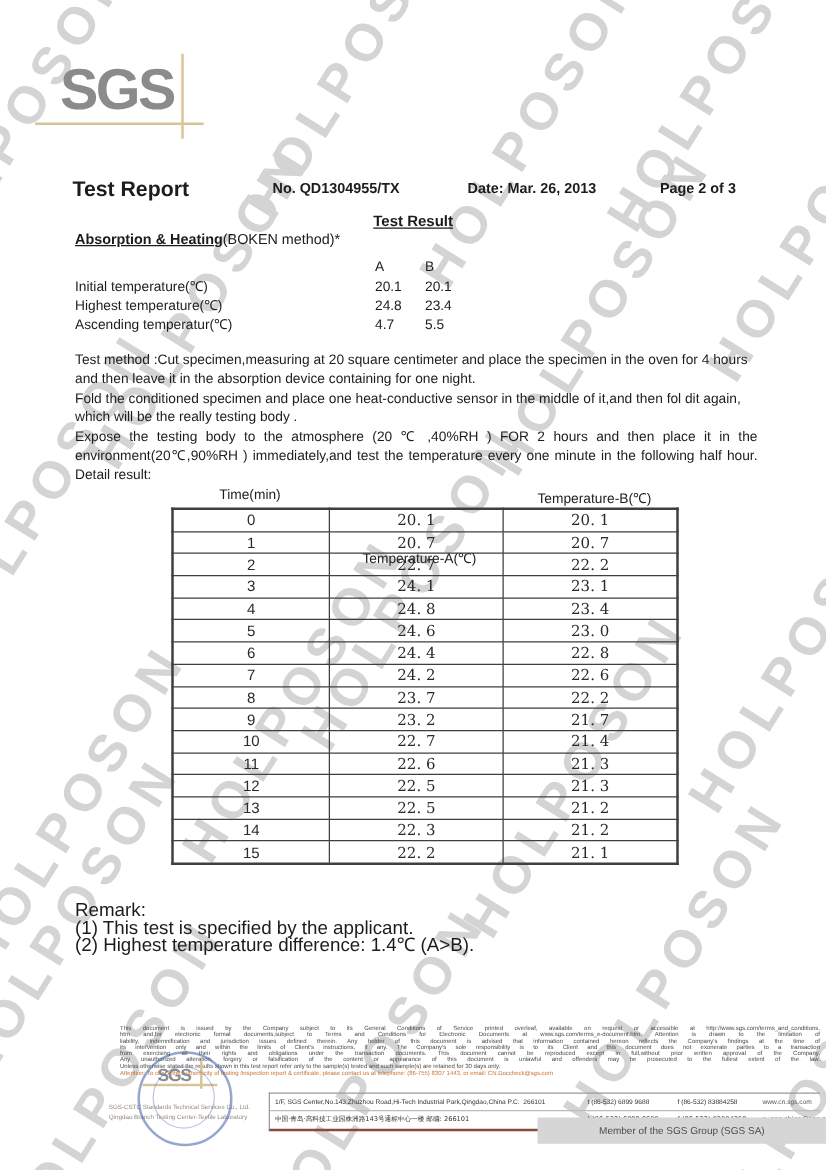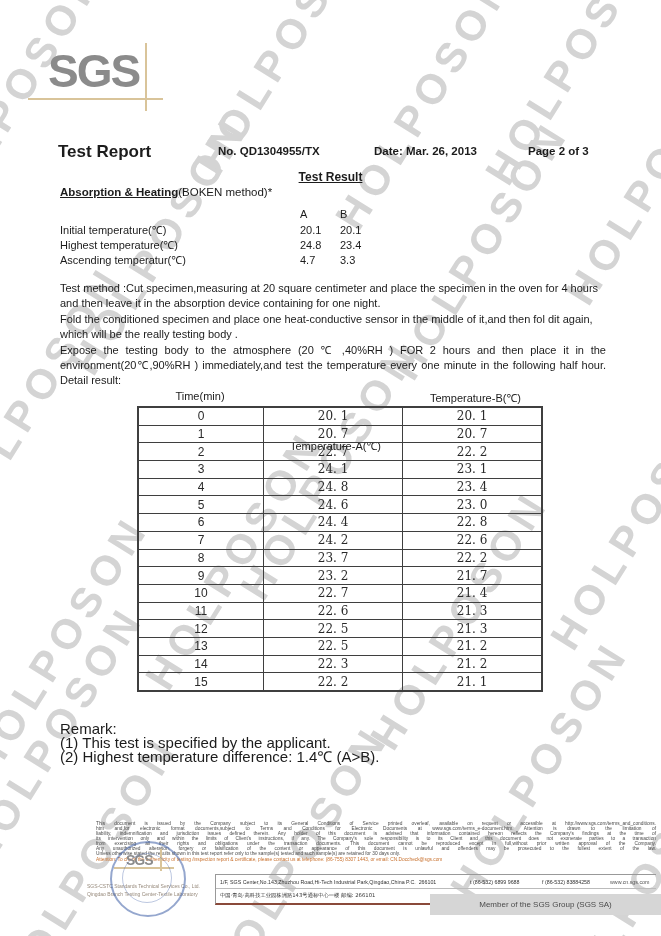--- a/index.html
+++ b/index.html
@@ -138,21 +138,21 @@
           <span class="sum-b">20.1</span>
         </div>
         <div class="sum-row">
           <span class="sum-label">Highest temperature(℃)</span>
           <span class="sum-a">24.8</span>
           <span class="sum-b">23.4</span>
         </div>
         <div class="sum-row">
           <span class="sum-label">Ascending temperatur(℃)</span>
           <span class="sum-a">4.7</span>
-          <span class="sum-b">3.3</span>
+          <span class="sum-b">5.5</span>
         </div>
       </div>
   </div>
 
   <div class="layer method" id="method">
       <div class="m-line">Test method :Cut specimen,measuring at 20 square centimeter and place the specimen in the oven for 4 hours</div>
       <div class="m-line">and then leave it in the absorption device containing for one night.</div>
       <div class="m-line">Fold the conditioned specimen and place one heat-conductive sensor in the middle of it,and then fol dit again,</div>
       <div class="m-line">which will be the really testing body .</div>
       <div class="m-line jl">Expose the testing body to the atmosphere (20 ℃ ,40%RH ) FOR 2 hours and then place it in the</div>

